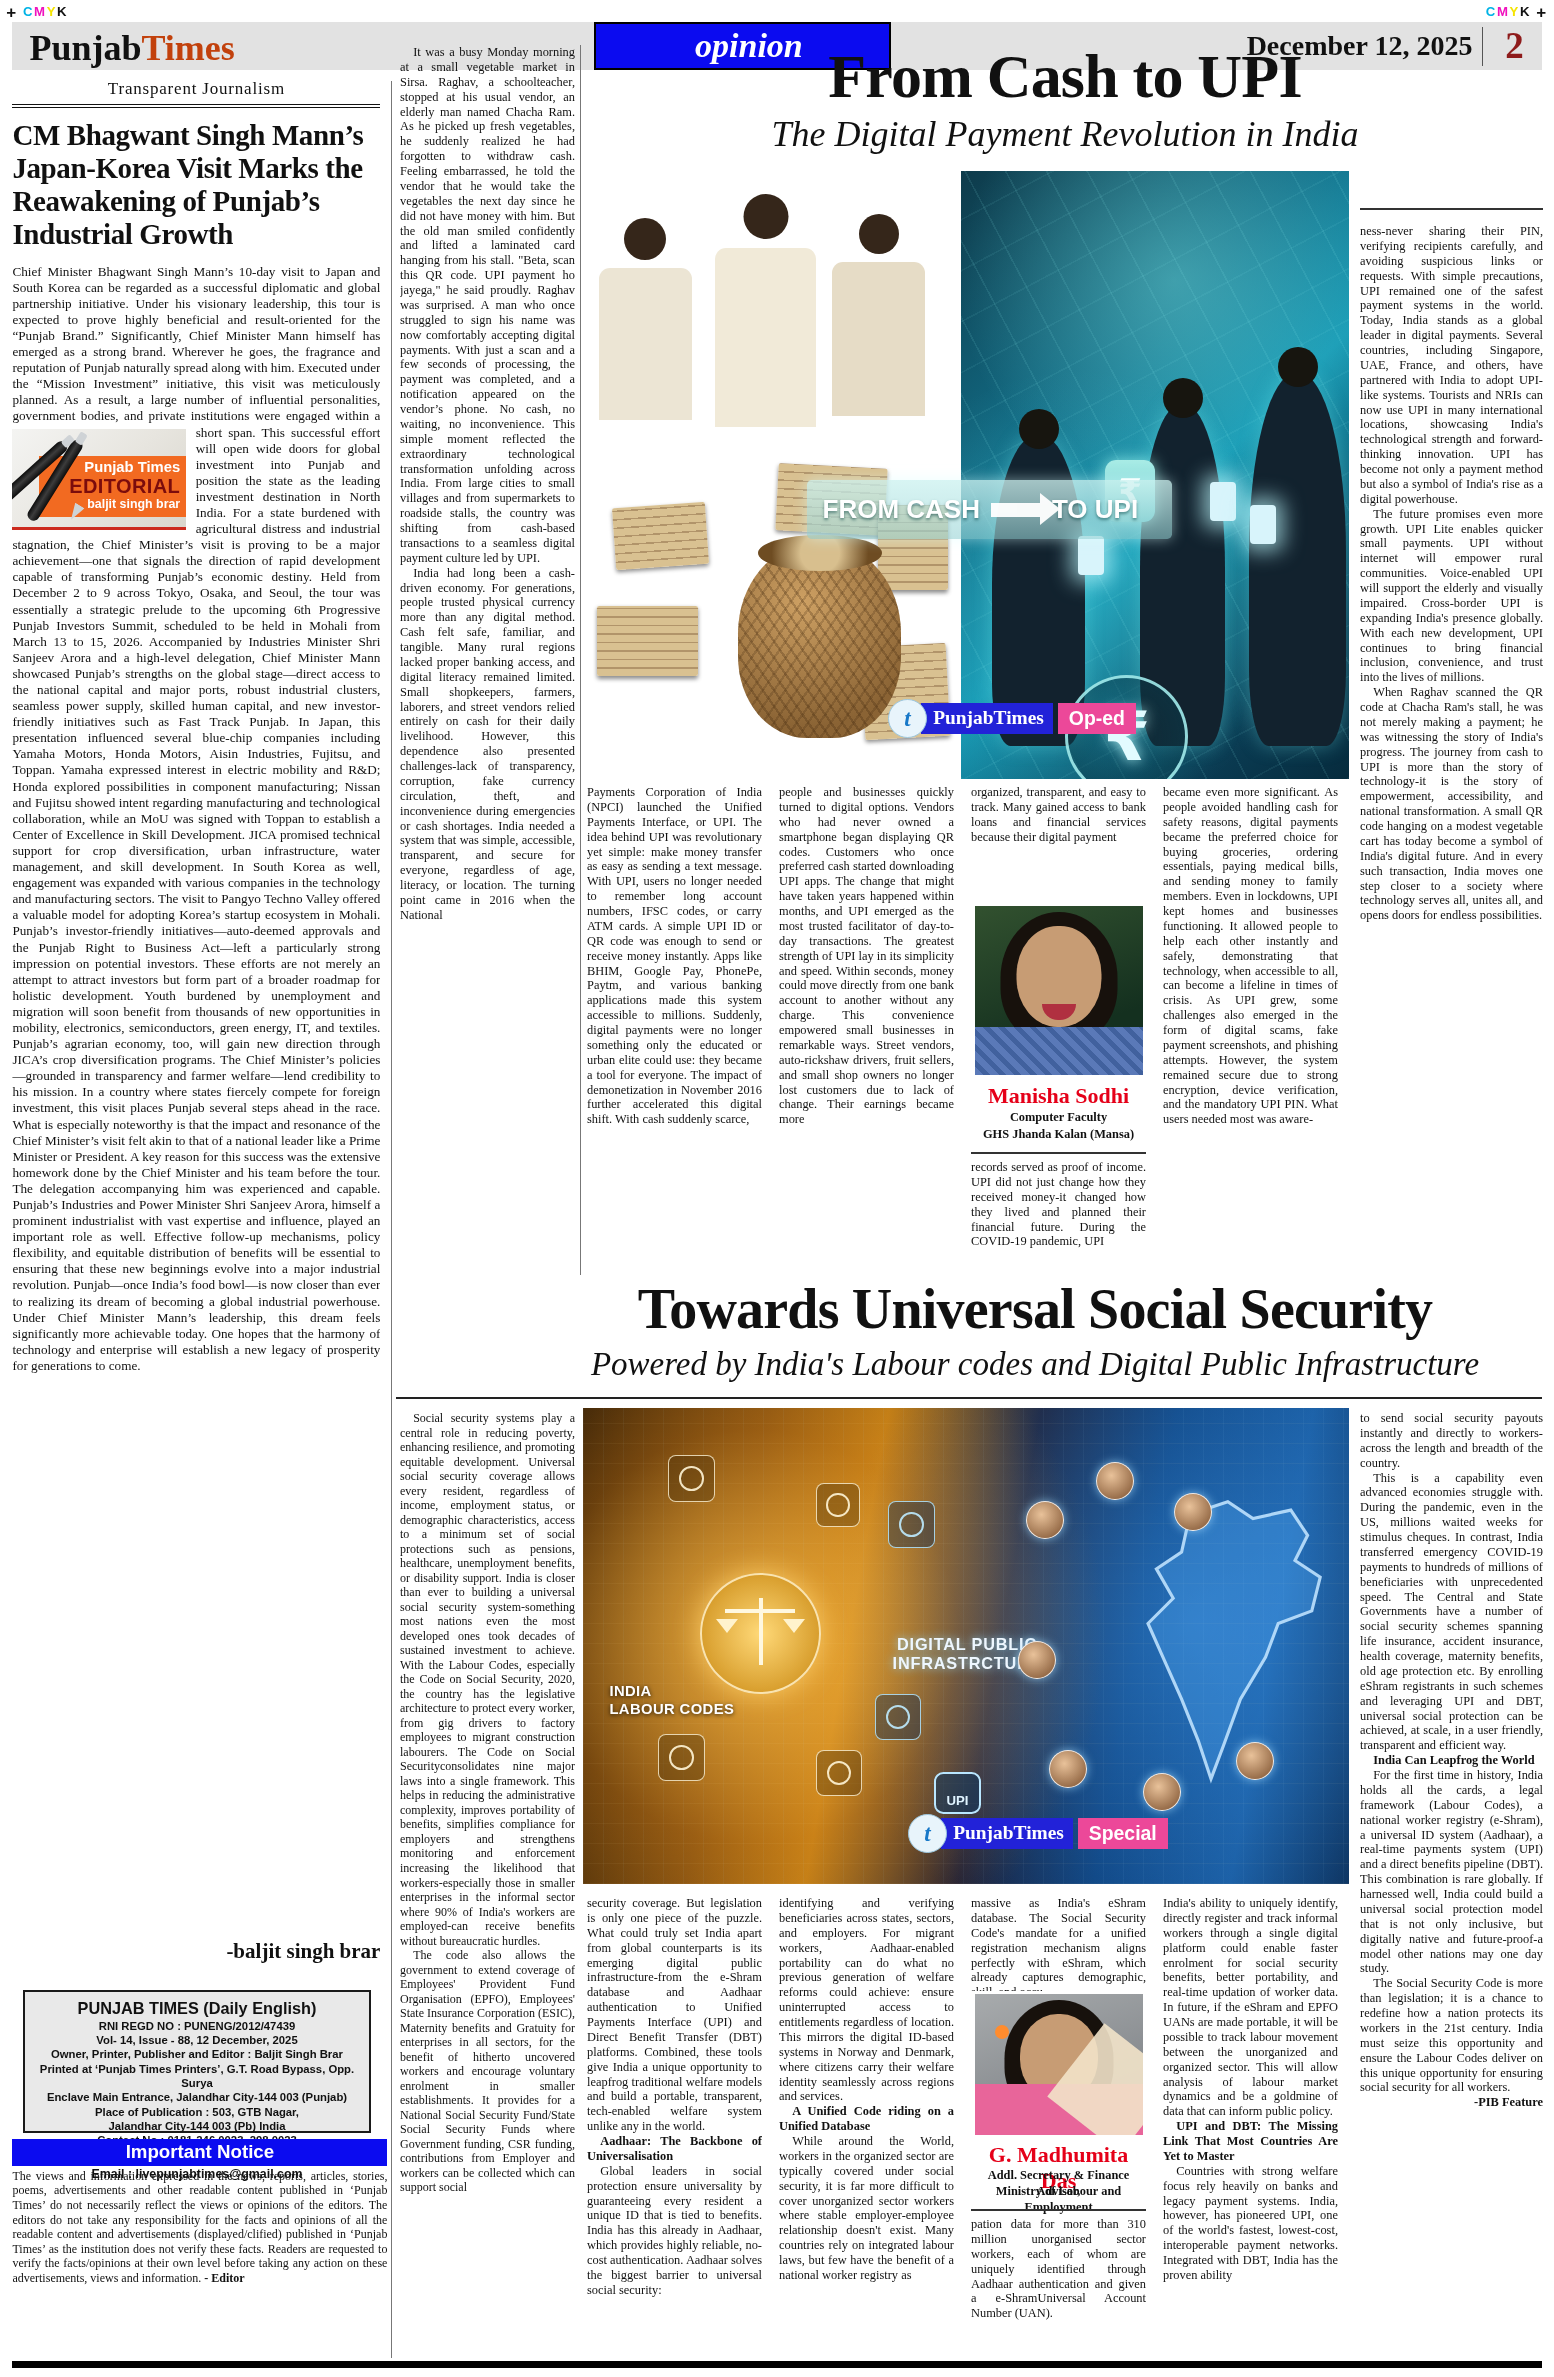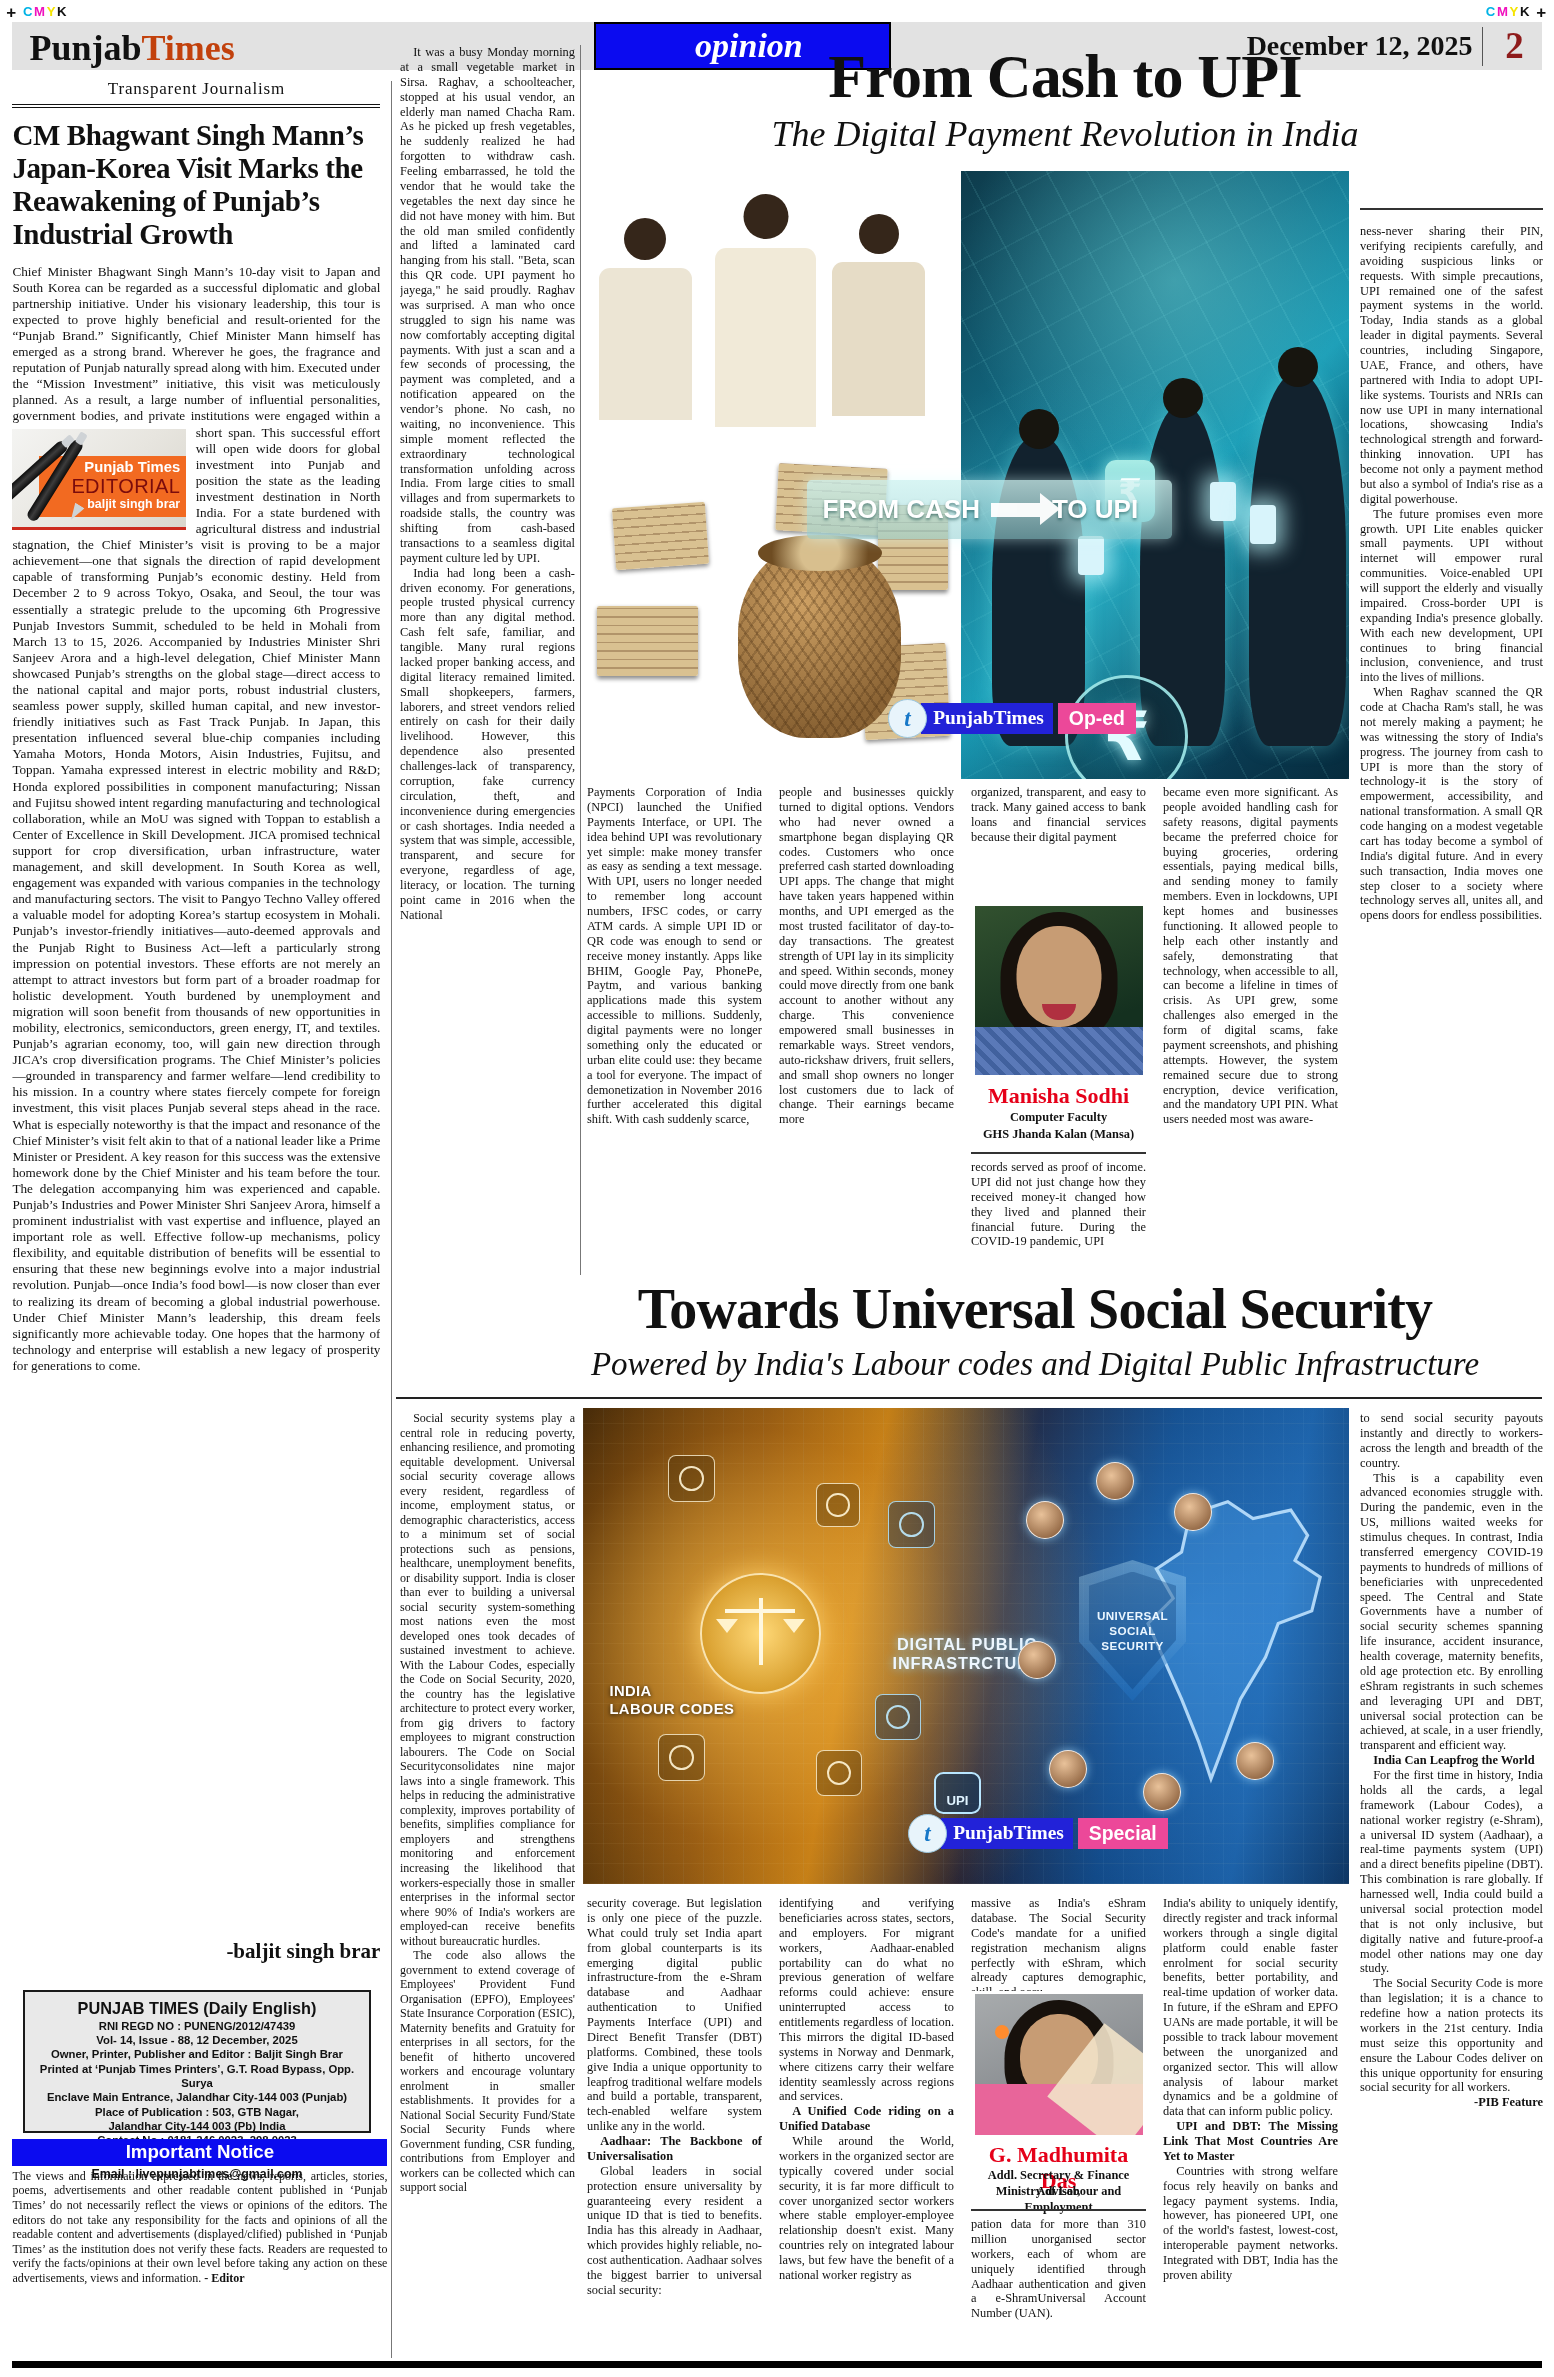--- a/index.html
+++ b/index.html
@@ -42,21 +42,21 @@
                  border-bottom:3.9px solid #cc2a1e;overflow:hidden;}
   .ed-band{position:absolute;left:26.4px;top:26.4px;right:0;height:61px;background:#f26a21;}
   .ed-pen{position:absolute;width:12.4px;height:93px;background:linear-gradient(90deg,#0c0c0c,#3c3c3c 45%,#0c0c0c);border-radius:6.2px;}
   .ed-pen:before{content:"";position:absolute;top:-9.3px;left:2.3px;width:7.8px;height:12.4px;background:#cfd3d6;border-radius:2.3px;}
   .ed-pen.p1{left:37px;top:4.7px;transform:rotate(32deg);}
   .ed-pen.p2{left:12.4px;top:-1.6px;transform:rotate(48deg);}
   .ed-nib{position:absolute;left:58px;top:75px;width:11px;height:17px;background:#cfd3d6;
           clip-path:polygon(50% 100%,0 0,100% 0);transform:rotate(32deg);}
   .ed-text{position:absolute;right:6.2px;top:29.5px;text-align:right;font-family:"Liberation Sans",sans-serif;}
   .ed-brand{font-size:14.8px;font-weight:bold;color:#fff;line-height:1.1;}
-  .ed-title{font-size:20px;font-weight:normal;color:#7b0c0c;line-height:1.1;letter-spacing:0.4px;}
+  .ed-title{font-size:20px;font-weight:bold;color:#7b0c0c;line-height:1.1;letter-spacing:0.4px;}
   .ed-author{font-size:12.4px;font-weight:bold;color:#fff;line-height:1.2;}
   .left-byline{position:absolute;left:12.4px;top:1939px;width:368px;text-align:right;
                font:bold 21px "Liberation Serif",serif;}
 
   
   .imprint-box{position:absolute;left:23px;top:1990px;width:348px;height:143px;background:#e9e9e9;
                border:2.3px solid #1a1a1a;box-sizing:border-box;padding:6.2px 7.8px 4.7px 7.8px;
                text-align:center;font-family:"Liberation Sans",sans-serif;}
   .imprint-title{font-size:16.3px;font-weight:bold;line-height:1.25;}
   .imprint-line{font-size:11.3px;font-weight:bold;line-height:1.27;}
@@ -376,25 +376,20 @@
       </div>
     <div class="icon-tile blue" style="left:305px;top:93px;width:45px;height:45px;">
         <div class="ring"></div>
       </div>
     <div class="icon-tile blue" style="left:292px;top:286px;width:44px;height:44px;">
         <div class="ring"></div>
       </div>
     <div class="labour-label prelines">INDIA
 LABOUR CODES</div>
     <div class="dpi-label">DIGITAL PUBLIC INFRASTRCTURE</div>
-    <div class="shield">
-      <div class="shield-inner prelines">UNIVERSAL
-SOCIAL
-SECURITY</div>
-    </div>
     <div class="upi-chip">
         <span>UPI</span>
       </div>
     <div class="face-dot" style="left:443px;top:93px;"></div>
     <div class="face-dot" style="left:513px;top:54px;"></div>
     <div class="face-dot" style="left:591px;top:85px;"></div>
     <div class="face-dot" style="left:435px;top:233px;"></div>
     <div class="face-dot" style="left:466px;top:342px;"></div>
     <div class="face-dot" style="left:560px;top:365px;"></div>
     <div class="face-dot" style="left:653px;top:334px;"></div>

